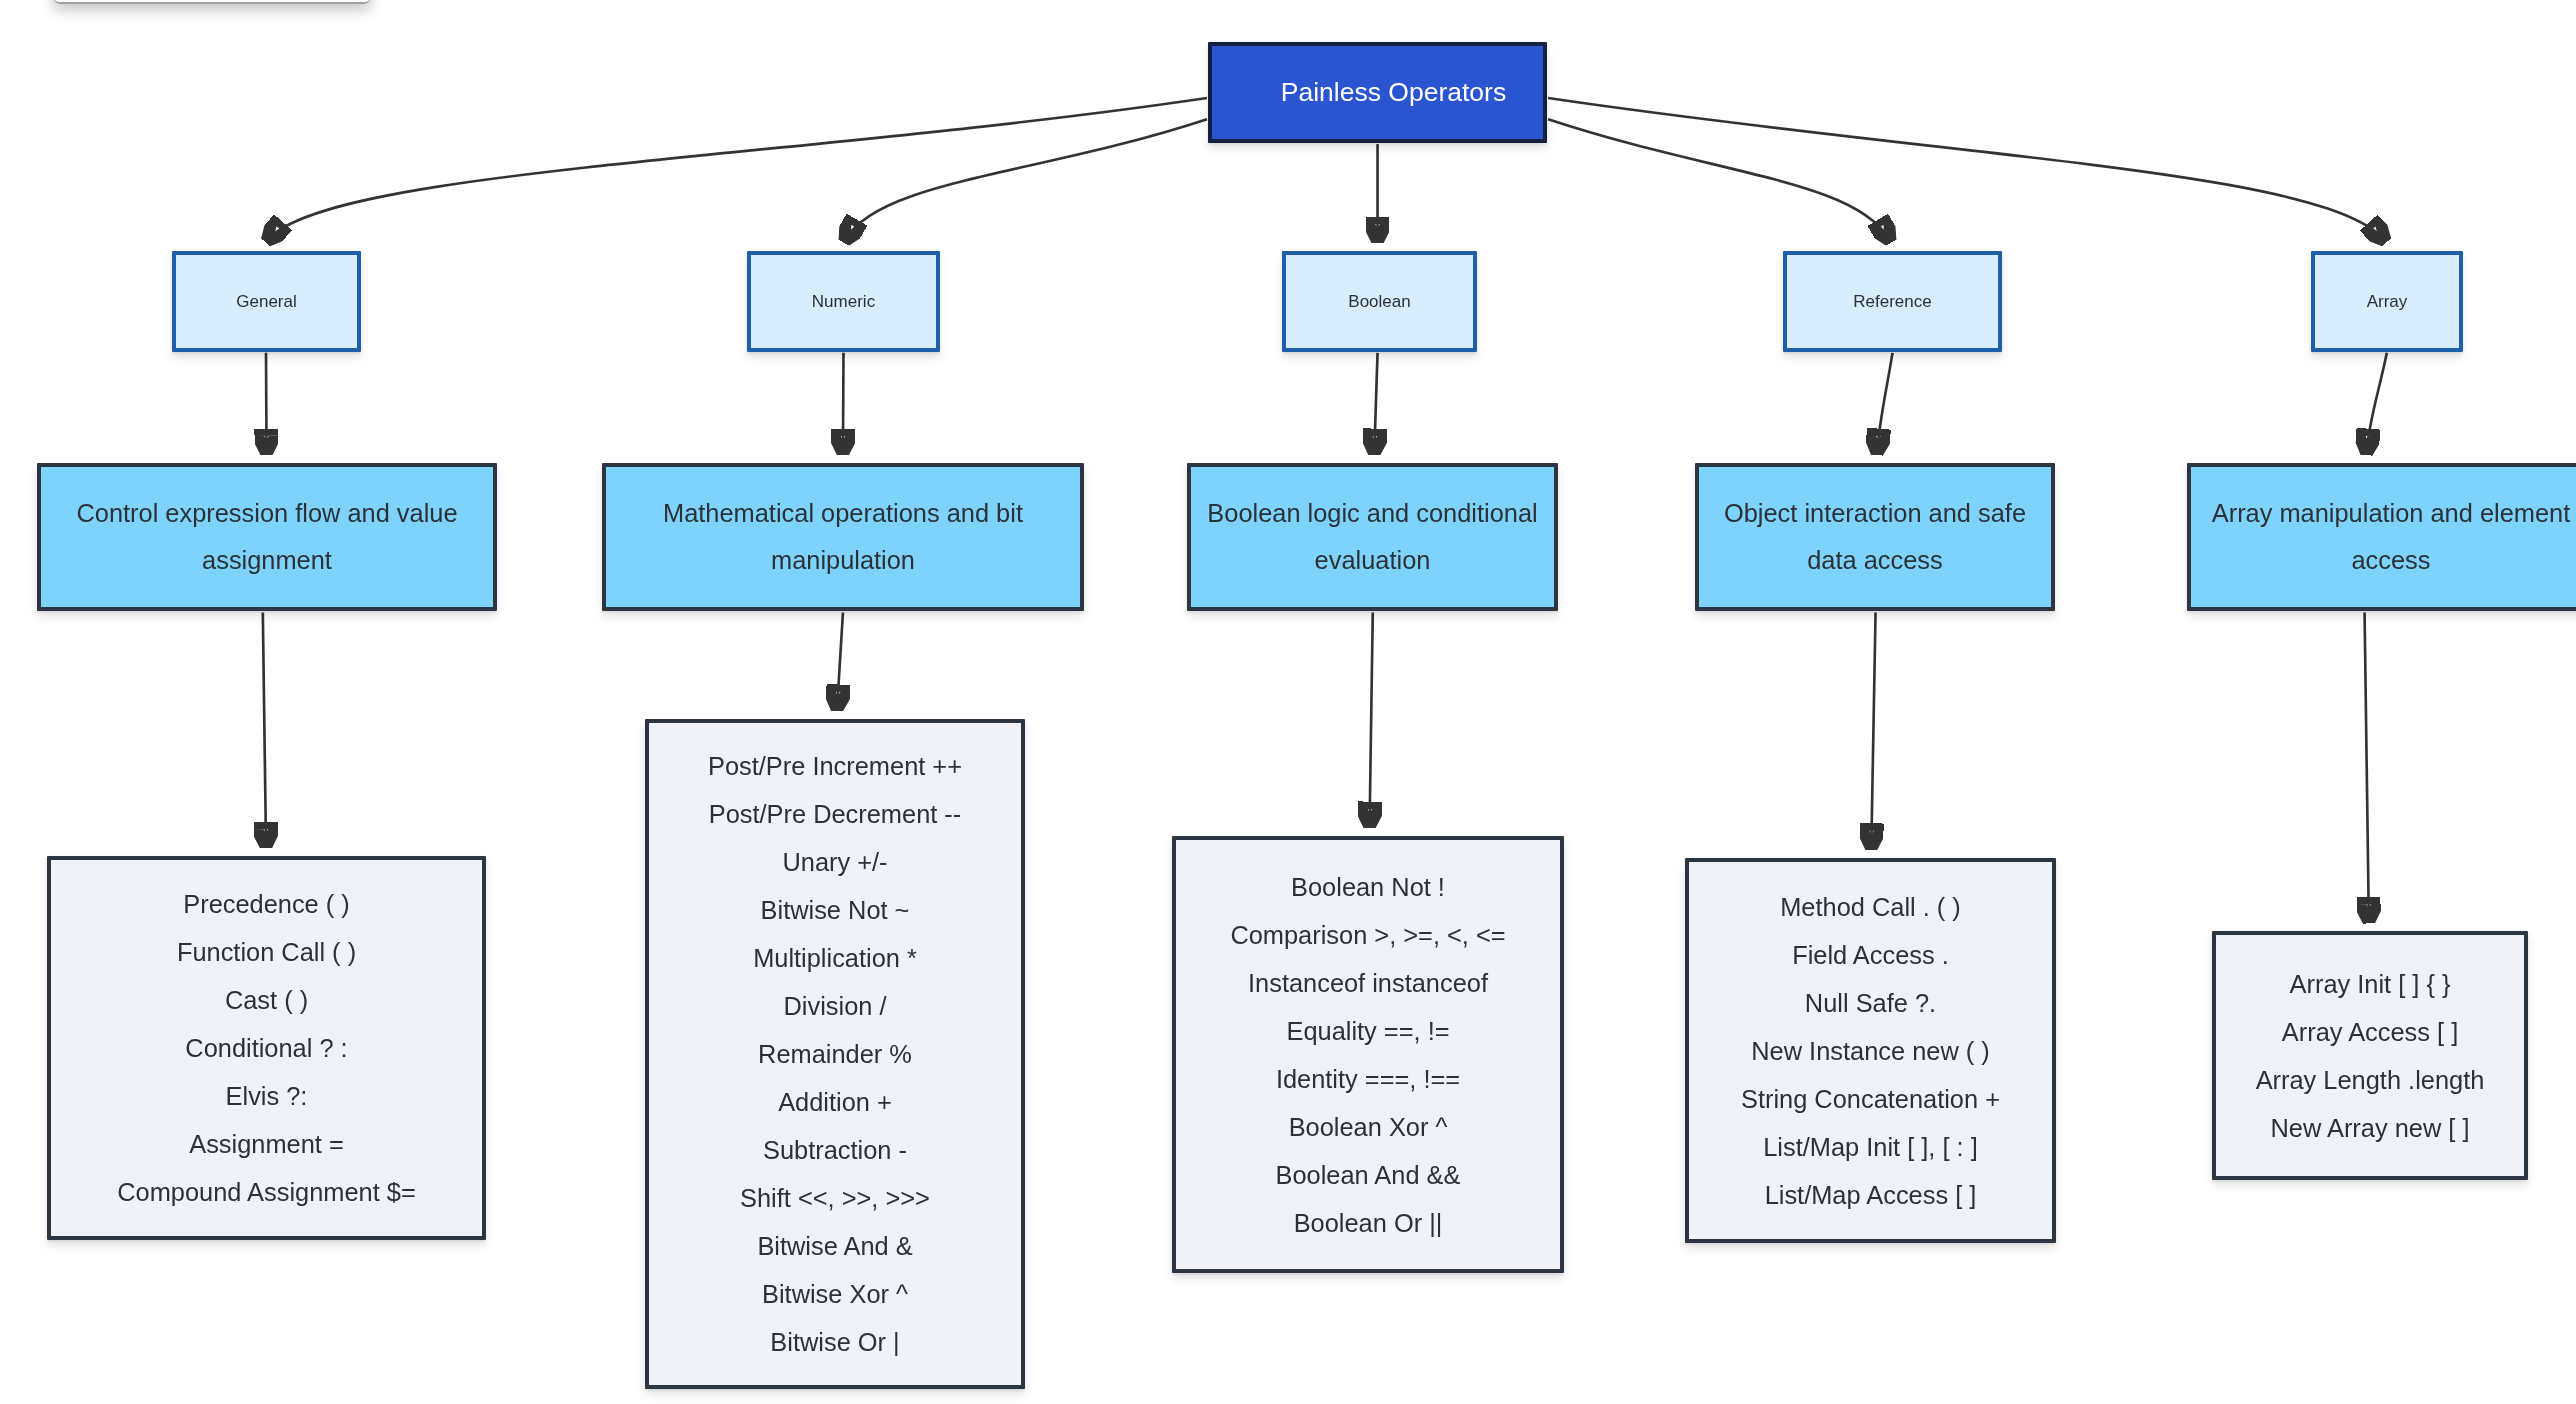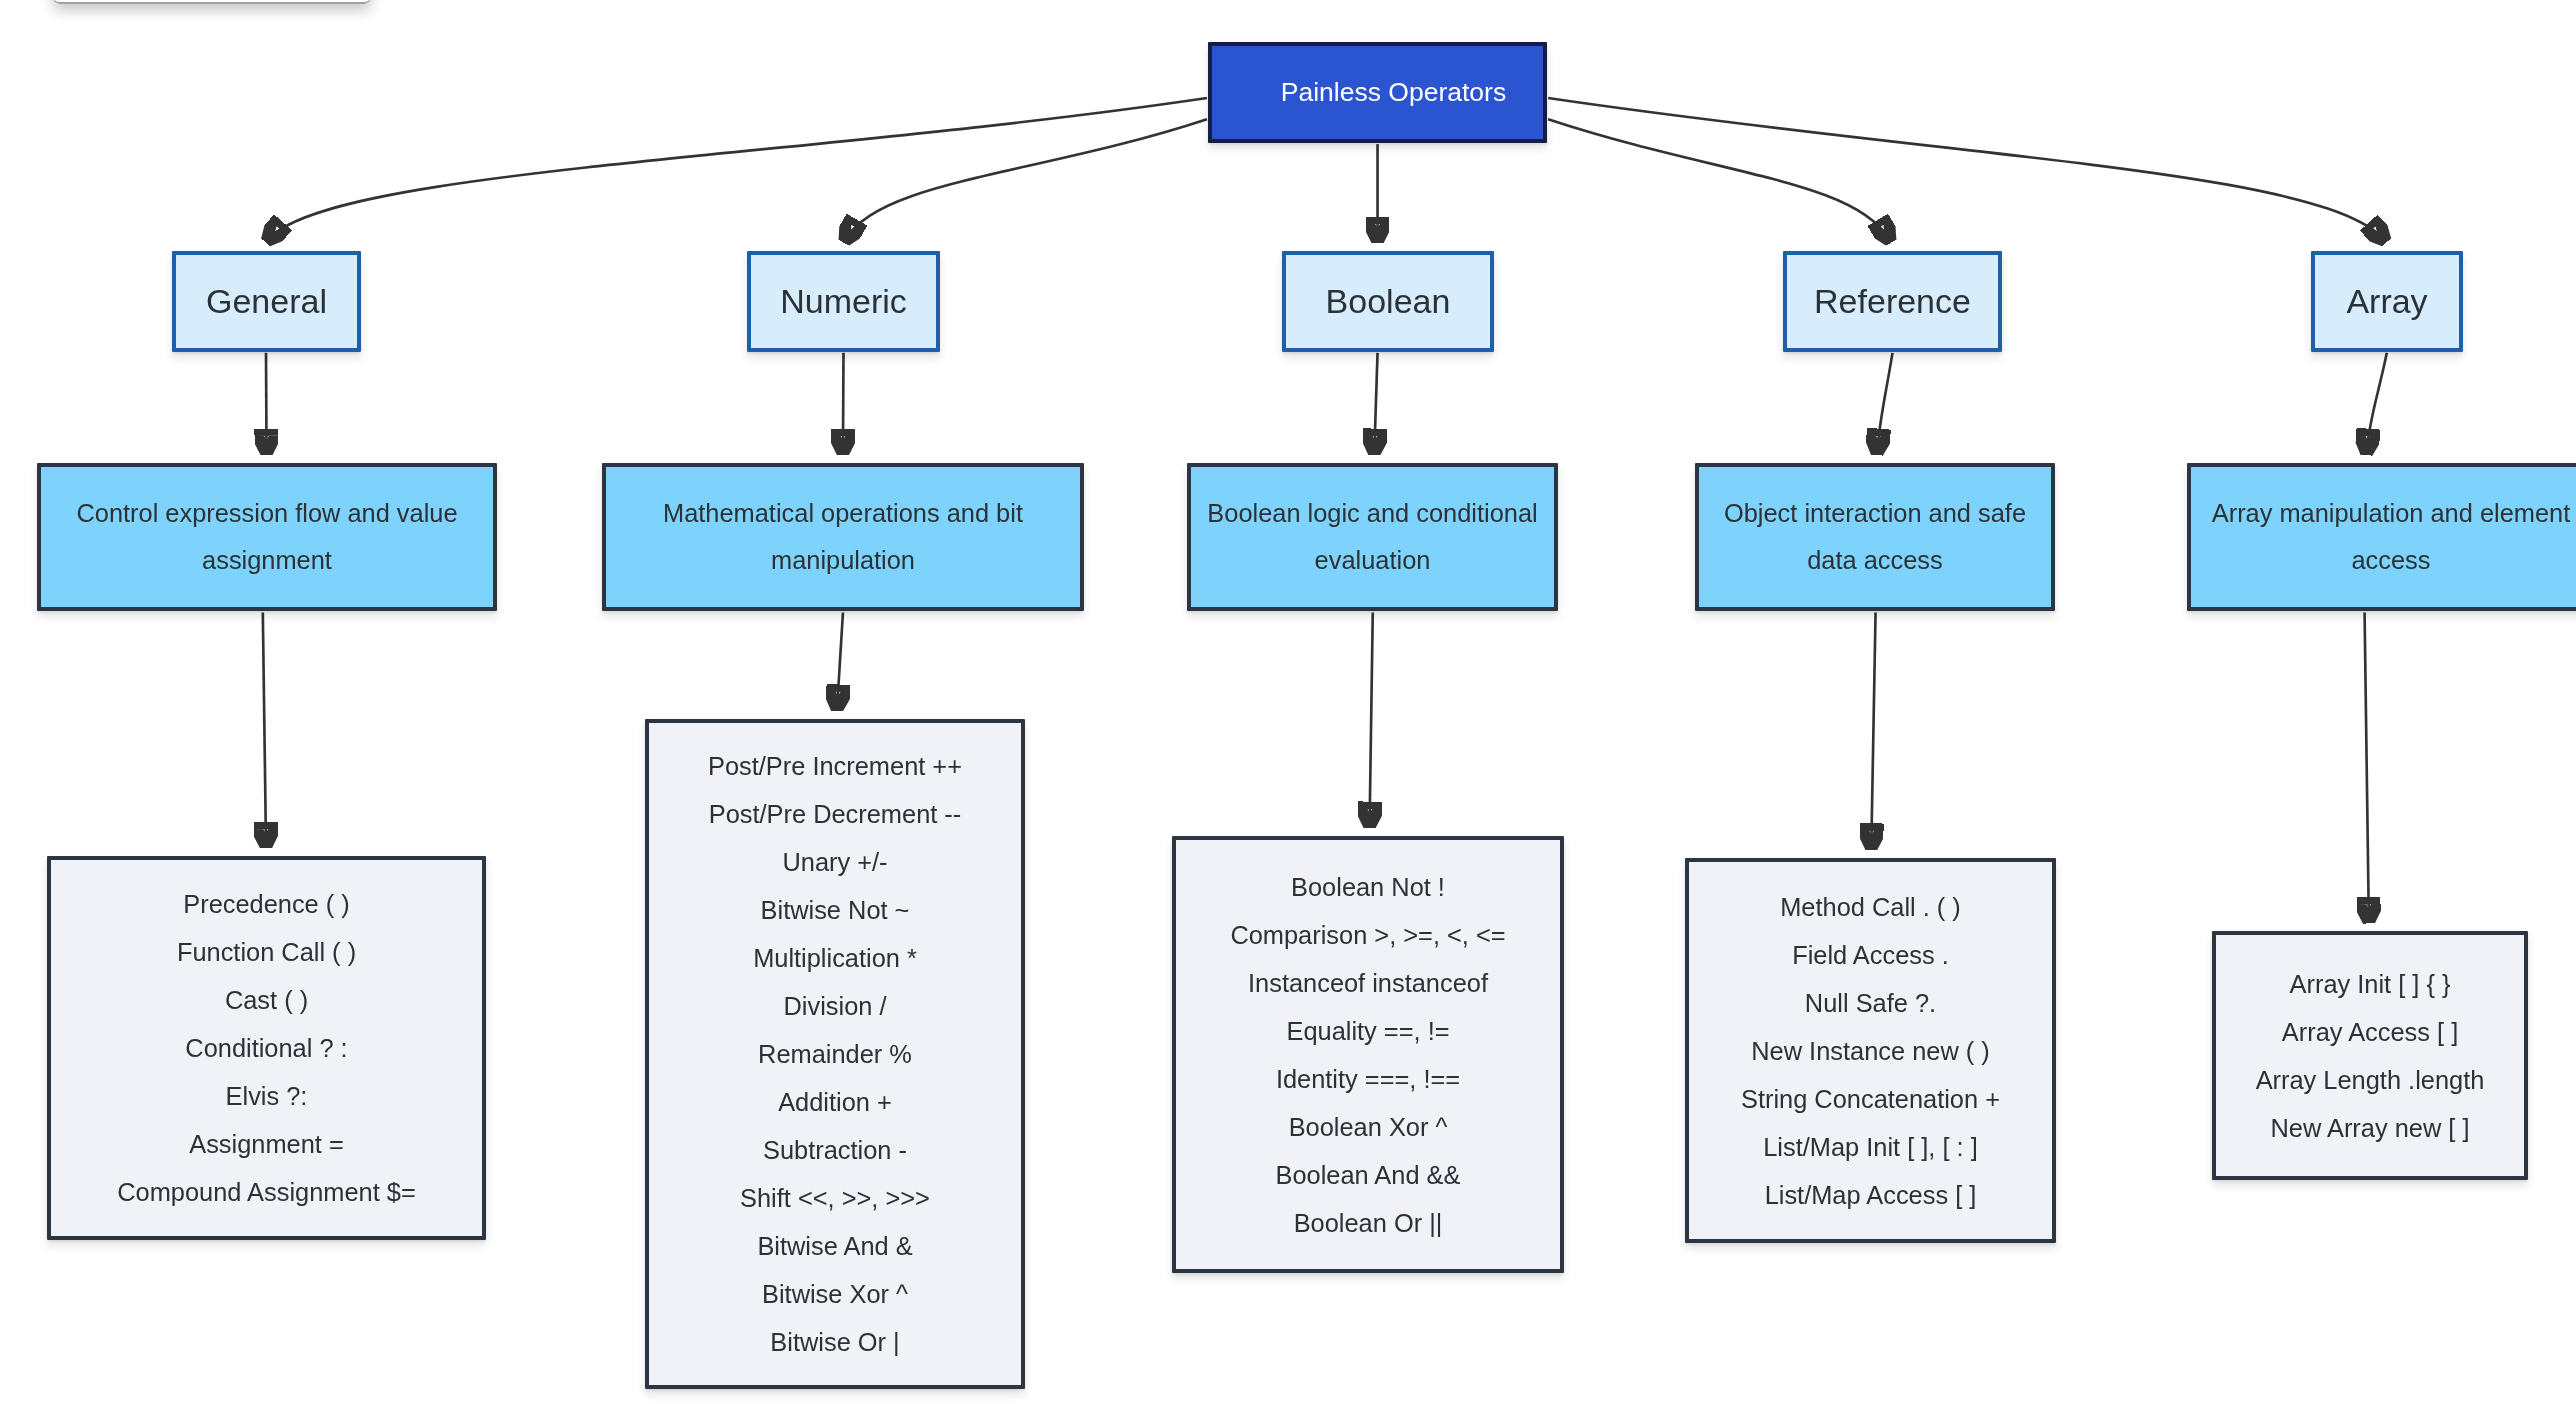--- a/index.html
+++ b/index.html
@@ -42,21 +42,21 @@
   }
   .root-node {
     background: #2b54d0;
     border: 4.2px solid #151f3f;
     color: #ffffff;
     font-size: 26.5px;
   }
   .cat-node {
     background: #d8edfb;
     border: 4.2px solid #1f5fa9;
-    font-size: 34px;
+    font-size: 17px;
   }
   .green-node {
     background: #7dd3fc;
     border: 4.2px solid #2c3542;
     font-size: 25.4px;
     line-height: 47px;
     padding: 0 16px;
   }
   .detail-node {
     background: #f0f2f7;
@@ -117,21 +117,21 @@
   <div class="node root-node" style="left:1208px; top:42px; width:339px; height:101px;padding-left:32px;">
     <span>Painless Operators</span>
   </div>
 
   <div class="node cat-node" style="left:172px;  top:251px; width:189px; height:101px;">
     <span>General</span>
   </div>
   <div class="node cat-node" style="left:747px; top:251px; width:193px; height:101px;">
     <span>Numeric</span>
   </div>
-  <div class="node cat-node" style="left:1282px; top:251px; width:212px; height:101px;">
+  <div class="node cat-node" style="left:1282px; top:251px; width:195px; height:101px;">
     <span>Boolean</span>
   </div>
   <div class="node cat-node" style="left:1783px; top:251px; width:219px; height:101px;">
     <span>Reference</span>
   </div>
   <div class="node cat-node" style="left:2311px; top:251px; width:152px; height:101px;">
     <span>Array</span>
   </div>
 
   <div class="node green-node" style="left:37px;   top:463px; width:460px; height:148px;">

